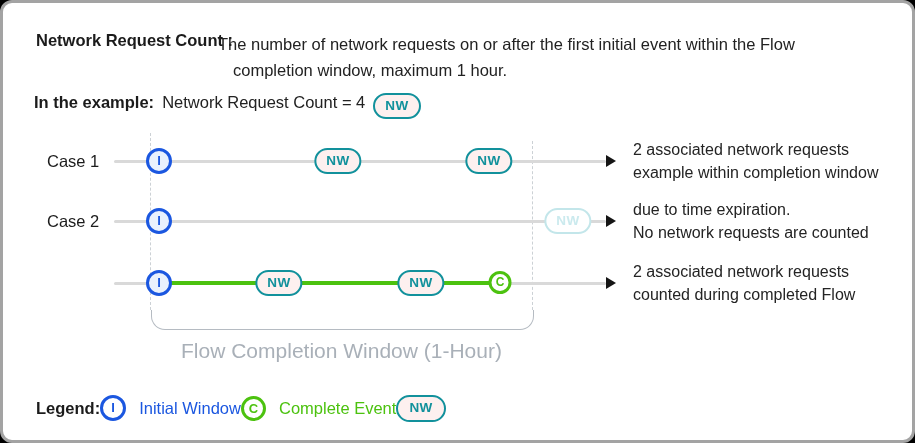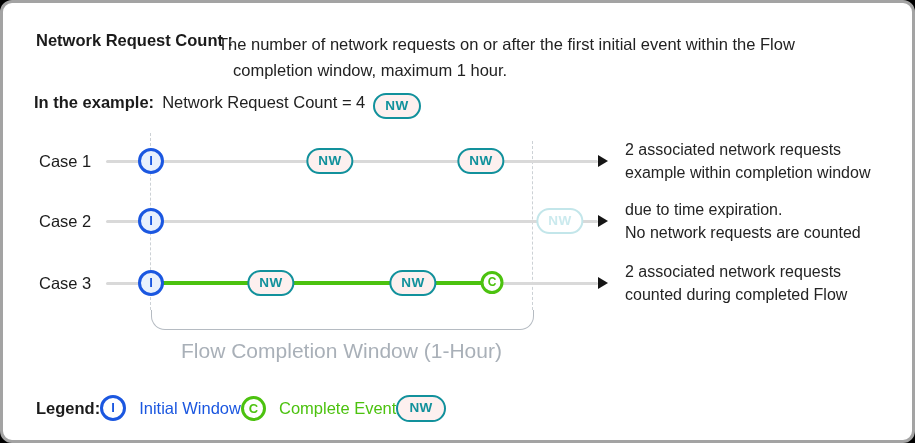--- a/index.html
+++ b/index.html
@@ -6,21 +6,21 @@
   body{font-family:"Liberation Sans", sans-serif;-webkit-font-smoothing:antialiased;}
   .card{position:relative;width:915px;height:443px;background:#ffffff;border:3px solid #a3a3a3;
         border-radius:12px;box-sizing:border-box;overflow:hidden;}
   
   .term{position:absolute;left:33px;top:28px;font-size:16.5px;font-weight:700;color:#1b1b1b;}
   .definition{position:absolute;left:215px;top:28px;width:660px;font-size:16.5px;color:#222;line-height:26px;}
   .definition .line2{display:block;margin-left:15px;}
   .example{position:absolute;left:31px;top:90px;display:flex;gap:8px;font-size:16.5px;color:#222;}
   .example .bold{font-weight:700;color:#1b1b1b;}
   
-  .row{position:absolute;left:0;width:850px;height:32px;}
+  .row{position:absolute;left:8px;width:850px;height:32px;}
   .row-label{position:absolute;left:36px;top:0;line-height:32px;font-size:16.5px;font-weight:500;color:#1c1c1c;}
   .baseline{position:absolute;left:103px;width:492px;top:14.5px;height:3px;background:#d9d9d9;border-radius:2px;}
   .greenline{position:absolute;top:14px;height:3.5px;background:#4cc20f;border-radius:2px;}
   .arrow{position:absolute;left:595px;top:10px;width:0;height:0;
          border-top:6px solid transparent;border-bottom:6px solid transparent;border-left:10px solid #151515;}
   .row-desc{position:absolute;left:622px;top:50%;transform:translateY(-50%);width:292px;
             font-size:16px;line-height:23px;color:#242424;}
   
   .badge-i{position:absolute;width:20px;height:20px;border:3px solid #1b57e0;border-radius:50%;
            background:#e9f1fd;color:#1b57e0;font-size:13px;font-weight:700;text-align:center;line-height:20px;}
@@ -90,21 +90,20 @@
     <div class="badge-i center" style="left:148px;top:3px;">I</div>
     <div class="pill faded center" style="left:557px;top:3px;">NW</div>
     <div class="arrow"></div>
     <div class="row-desc">
       <span style="display:block;">due to time expiration.</span>
       <span style="display:block;">No network requests are counted</span>
     </div>
   </div>
 
   <div class="row" style="top:264px;">
-    <div class="row-label">Case 3</div>
     <div class="baseline"></div>
     <div class="greenline" style="left:150px;width:339px;"></div>
     <div class="badge-i center" style="left:148px;top:3px;">I</div>
     <div class="pill center" style="left:268px;top:3px;">NW</div>
     <div class="pill center" style="left:410px;top:3px;">NW</div>
     <div class="badge-c center" style="left:489px;top:4px;">C</div>
     <div class="arrow"></div>
     <div class="row-desc">
       <span style="display:block;">2 associated network requests</span>
       <span style="display:block;">counted during completed Flow</span>

